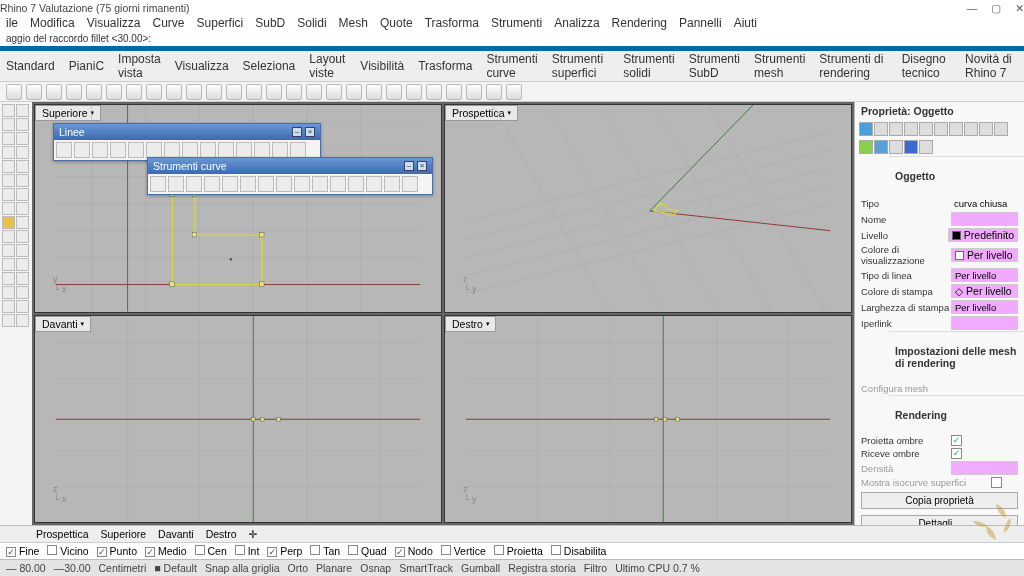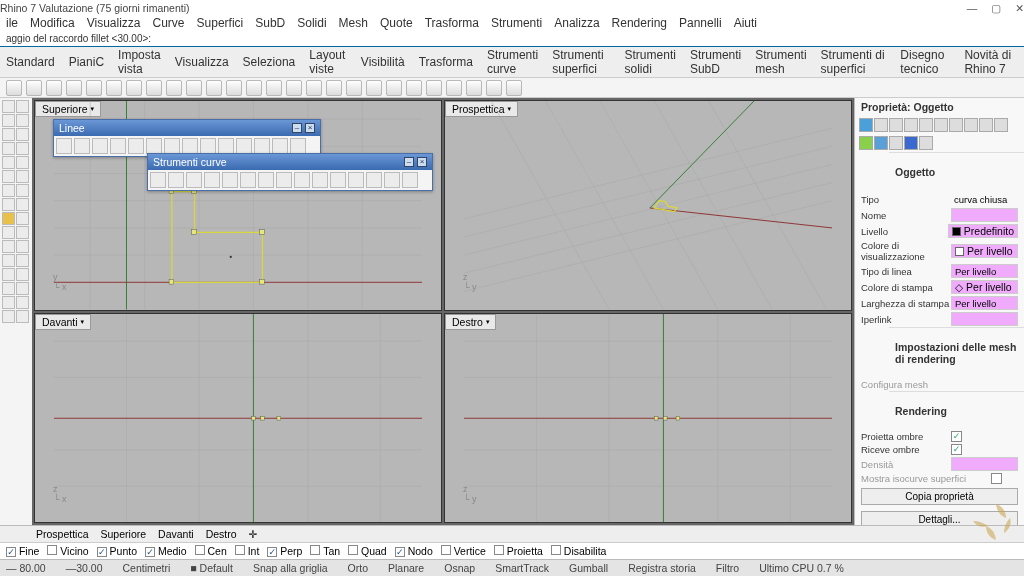--- a/index.html
+++ b/index.html
@@ -3,21 +3,21 @@
 <meta charset="utf-8">
 <style>
 * { box-sizing: border-box; margin: 0; padding: 0; font-family: "Segoe UI", Tahoma, sans-serif; font-size: 10.5px; }
 body { background: #f0f0f0; width: 1024px; height: 576px; overflow: hidden; display: flex; flex-direction: column; }
 
 
 .title-bar { background: #fff; height: 15px; display: flex; align-items: center; padding: 0 0; color: #444; }
 .title-bar .wctl { margin-left: auto; display: flex; gap: 14px; font-size: 12px; color: #555; }
 .menu-bar, .tool-tabs { background: #fff; display: flex; align-items: center; padding: 1px 6px; gap: 12px; color: #333; }
 .menu-bar span, .tool-tabs span { cursor: default; font-size: 12px; }
-.cmd-line { background: #fff; padding: 2px 6px; font-size: 10px; color: #333; border-bottom: 1px solid #0369a1; }
+.cmd-line { background: #fff; padding: 2px 6px; font-size: 10px; color: #333; border-bottom: 5px solid #0369a1; }
 .tool-tabs { background: #eee; border-bottom: 1px solid #ccc; gap: 14px; font-size: 10px; }
 
 
 .iconbar-top { background: #f4f4f4; height: 20px; display: flex; align-items: center; gap: 4px; padding: 0 6px; border-bottom: 1px solid #ccc; }
 .ticon { width: 16px; height: 16px; background: linear-gradient(#fefefe,#dcdcdc); border: 1px solid #b8b8b8; border-radius: 2px; }
 
 
 .workspace { flex: 1; display: flex; min-height: 0; }
 .side-tools { width: 32px; background: #f4f4f4; display: flex; flex-wrap: wrap; gap: 1px; padding: 2px; align-content: flex-start; }
 .side-tools .ticon2 { width: 13px; height: 13px; background: #ececec; border: 1px solid #bbb; }
@@ -54,21 +54,21 @@
 .props .kv .k { width: 90px; color: #333; font-size: 9.5px; }
 .props .kv .v { flex: 1; background: #f0abfc; border: 1px solid #ccc; padding: 0 3px; height: 14px; font-size: 9.5px; display: flex; align-items: center; gap: 3px; }
 .props .kv .sw { width: 9px; height: 9px; background: #000; border: 1px solid #666; display: inline-block; }
 .props .kv .cb { width: 11px; height: 11px; border: 1px solid #888; background: #fff; font-size: 9px; text-align: center; line-height: 9px; color: #2a6; }
 .props .btn { margin: 3px 6px; background: #eee; border: 1px solid #aaa; text-align: center; padding: 2px; font-size: 10px; }
 
 
 .btm-tabs { background: #eee; display: flex; gap: 12px; padding: 2px 36px; font-size: 10px; border-top: 1px solid #bbb; }
 .osnap { background: #fff; display: flex; gap: 8px; padding: 2px 6px; font-size: 10px; align-items: center; border-top: 1px solid #ccc; }
 .osnap .cb { width: 10px; height: 10px; border: 1px solid #888; display: inline-block; text-align: center; line-height: 8px; font-size: 9px; background: #fff; color: #258; }
-.status { background: #e4e4e4; display: flex; gap: 20px; padding: 2px 6px; font-size: 10px; border-top: 1px solid #bbb; color: #444; flex-wrap: nowrap; overflow: hidden; }
+.status { background: #e4e4e4; display: flex; gap: 8px; padding: 2px 6px; font-size: 10px; border-top: 1px solid #bbb; color: #444; flex-wrap: nowrap; overflow: hidden; }
 
 
 .logo { position: absolute; right: 4px; bottom: 26px; opacity: .55; }
 </style>
 </head>
 <body>
 
 <div class="title-bar">
   <span>Rhino 7 Valutazione (75 giorni rimanenti)</span>
   <div class="wctl">
@@ -105,21 +105,21 @@
   <span>Visualizza</span>
   <span>Seleziona</span>
   <span>Layout viste</span>
   <span>Visibilità</span>
   <span>Trasforma</span>
   <span>Strumenti curve</span>
   <span>Strumenti superfici</span>
   <span>Strumenti solidi</span>
   <span>Strumenti SubD</span>
   <span>Strumenti mesh</span>
-  <span>Strumenti di superfici</span>
+  <span>Strumenti di rendering</span>
   <span>Disegno tecnico</span>
   <span>Novità di Rhino 7</span>
 </div>
 
 <div class="iconbar-top">
   <div class="ticon"></div>
     <div class="ticon"></div>
     <div class="ticon"></div>
     <div class="ticon"></div>
     <div class="ticon"></div>

